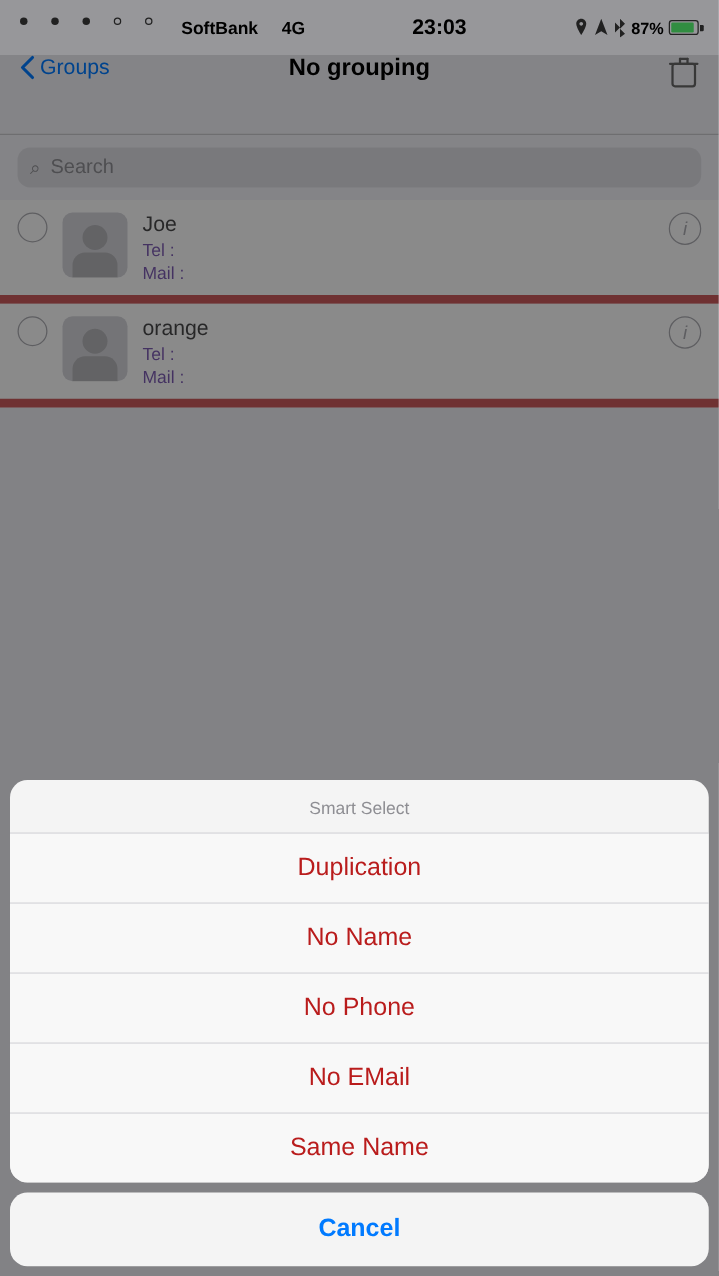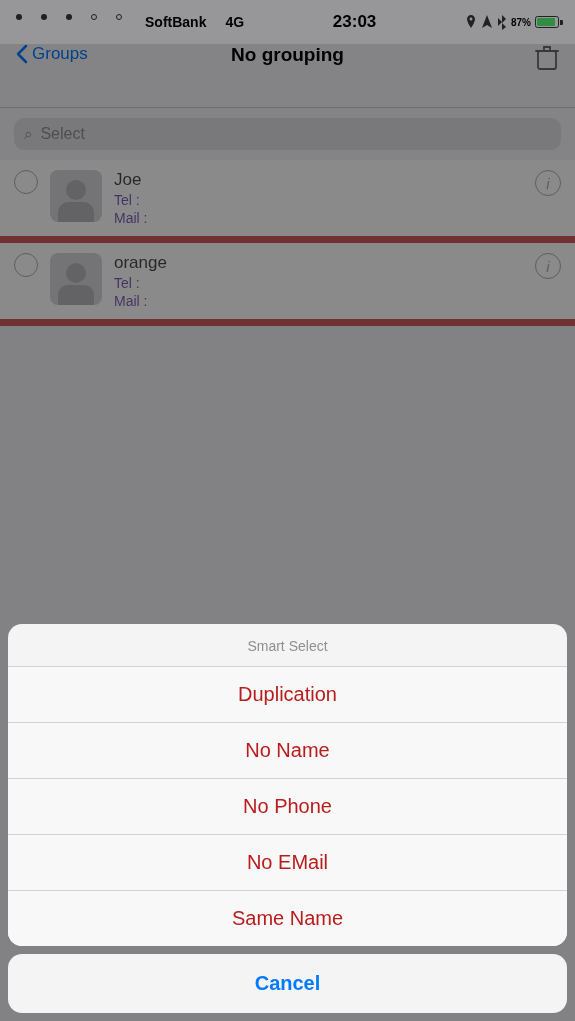--- a/index.html
+++ b/index.html
@@ -18,21 +18,21 @@
       height: 44px;
       display: flex;
       align-items: center;
       justify-content: space-between;
       padding: 0 16px;
       font-size: 14px;
       font-weight: 600;
     }
     .status-left { display: flex; align-items: flex-start; gap: 19px; }
     .status-center { font-size: 17px; font-weight: 600; }
-    .status-right { display: flex; align-items: center; gap: 4px; font-size: 10px; }
+    .status-right { display: flex; align-items: center; gap: 4px; font-size: 13px; }
     .dot { width: 6px; height: 6px; border-radius: 50%; background: #333; display: inline-block; }
     .dot.empty { background: transparent; border: 1.5px solid #333; }
     .battery-icon {
       width: 24px; height: 12px; border: 1.5px solid #333; border-radius: 2.5px; position: relative; display: inline-block;
     }
     .battery-icon::after {
       content: ''; position: absolute; right: -5px; top: 2.5px; width: 3px; height: 5px; background: #333; border-radius: 0 1px 1px 0;
     }
     .battery-fill {
       position: absolute; left: 1px; top: 1px; bottom: 1px; width: 80%; background: #4cd964; border-radius: 1px;
@@ -220,21 +220,21 @@
       <line x1="9" y1="3" x2="15" y2="3"></line>
     </svg>
   </div>
 </div>
 
 <div class="bg-content">
 
   <div class="search-bar">
     <div class="search-input-wrap">
       <span class="search-icon-glyph">⌕</span>
-      <span style="color:#8e8e93;font-size:16px;">Select</span>
+      <span style="color:#8e8e93;font-size:16px;">Search</span>
     </div>
   </div>
 
   <div class="contact-row">
     <div class="contact-radio"></div>
     <div class="contact-avatar">
       <div class="avatar-person">
         <div class="avatar-head"></div>
         <div class="avatar-body"></div>
       </div>

